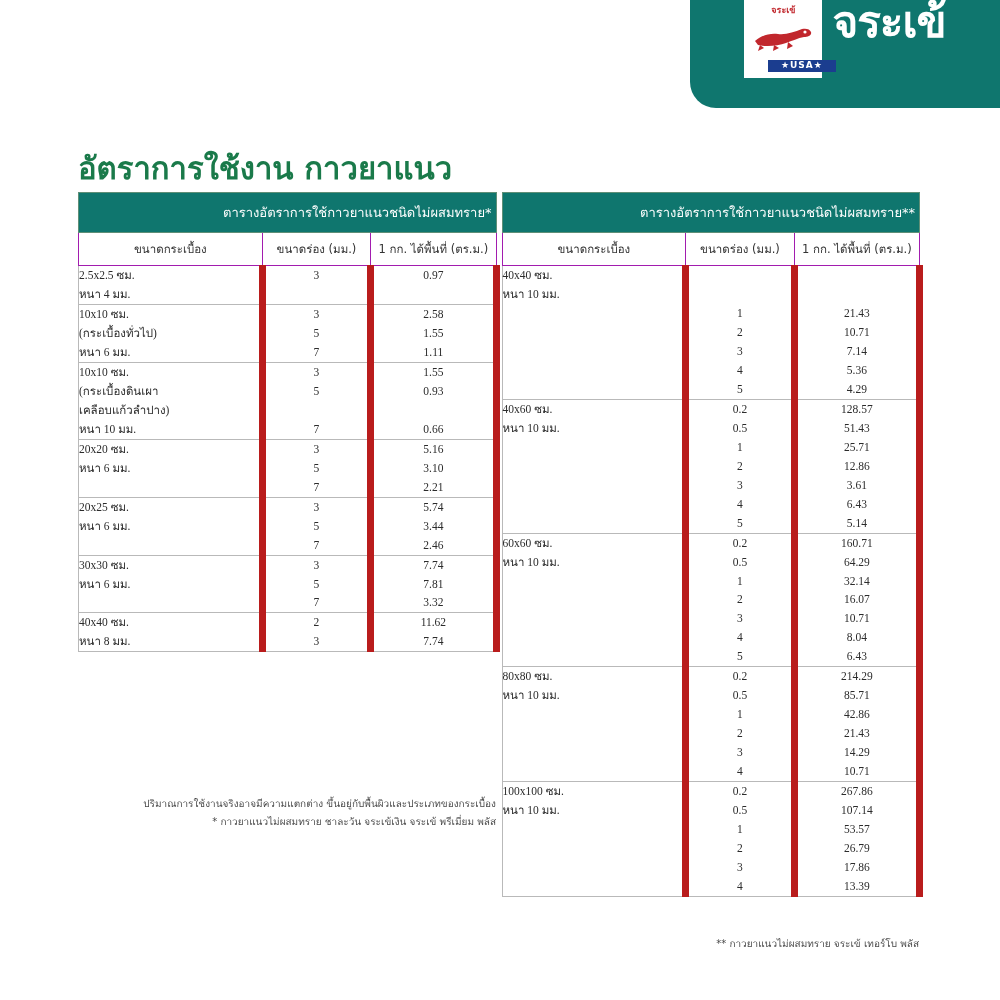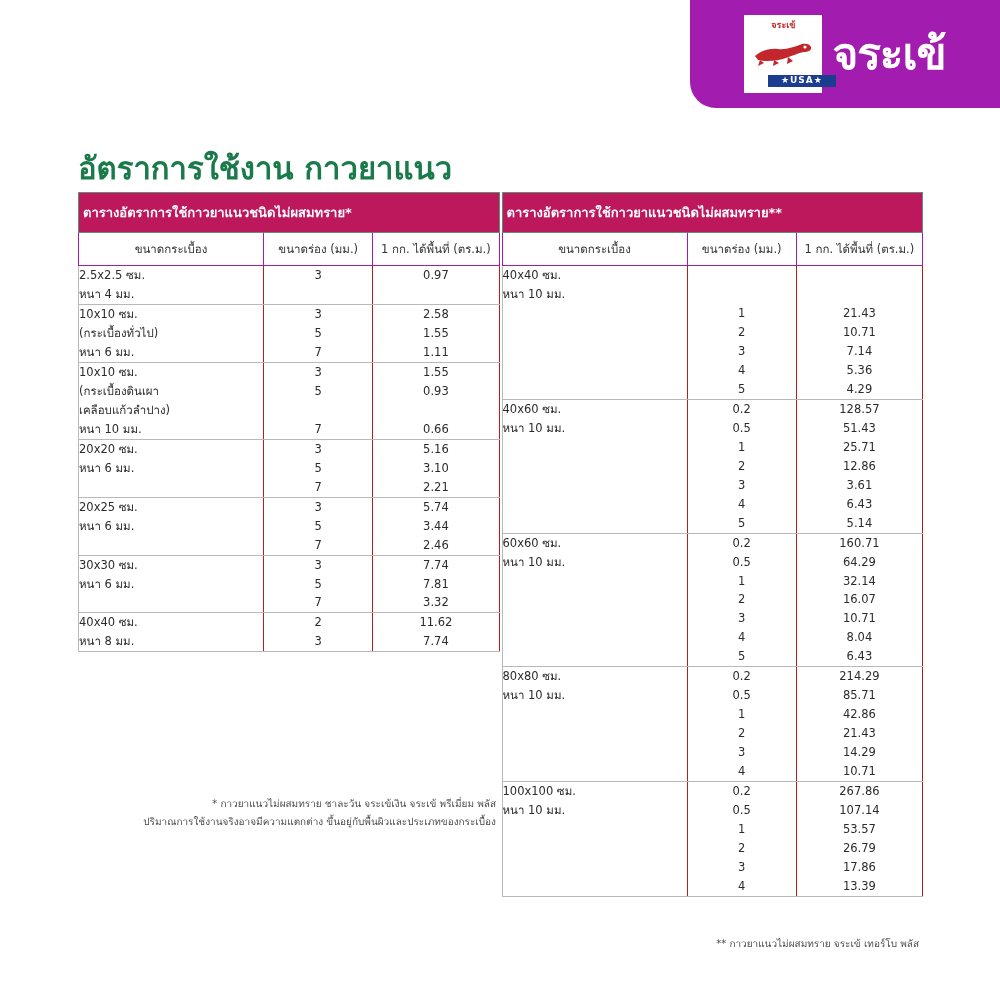--- a/index.html
+++ b/index.html
@@ -11,23 +11,23 @@
     color:#2b2b2b;
     position:relative;
     overflow:hidden;
   }
 
   
   .logo-panel{
     position:absolute;
     top:0; right:0;
     width:310px; height:108px;
-    background:#a21caf;
+    background:#0f766e;
     border-bottom-left-radius:26px;
-    display:flex; align-items:center; justify-content:center;
+    display:flex; align-items:flex-start; justify-content:center;
     gap:10px;
   }
   .logo-badge{
     width:78px; height:78px;
     background:#ffffff;
     border:2px solid #ffffff;
     display:flex; flex-direction:column; align-items:center; justify-content:space-between;
     padding:4px 3px;
   }
   .logo-badge .lb-top{
@@ -77,43 +77,44 @@
   }
   .tbl-col{ width:422px; }
   .tbl-col.right{ margin-left:2px;border-radius:16px; }
 
   table.rate{
     width:100%;
     border-collapse:collapse;
     font-size:11.5px;
   }
   table.rate th.banner{
-    background:#be185d;
+    background:#0f766e;
     color:#ffffff;
-    font-weight:bold;
+    font-weight:normal;
     font-size:13px;
     padding:9px 4px;
-    text-align:left;
+    text-align:right;
     border:1px solid #5f8f77;
   }
   table.rate th.col{
     background:#ffffff;
     color:#333333;
     font-weight:normal;
     font-size:11.5px;
     padding:7px 6px;
     text-align:center;
     border:1px solid #a21caf;
     white-space:nowrap;
   }
   table.rate td{
     border-left:1px solid #b9b9b9;
-    border-right:1px solid #b91c1c;
+    border-right:7px solid #b91c1c;
     padding:0;
     vertical-align:top;
+    font-family:Liberation Serif, serif;
   }
   .grp{ }
   .grp td{
     border-top:1px solid #b9b9b9;
     border-bottom:1px solid #b9b9b9;
     padding:7px 8px 9px 8px;
   }
   .c-name{ width:44%; text-align:left; font-size:11.5px; line-height:1.65; }
   .c-gap{ width:26%; text-align:center; font-size:11.5px; line-height:1.65; }
   .c-val{ width:30%; text-align:center; font-size:11.5px; line-height:1.65; }
@@ -447,18 +448,18 @@
               <div>17.86</div>
               <div>13.39</div>
             </td>
           </tr>
         </tbody>
     </table>
   </div>
 </div>
 
 <div class="footnote-left">
+  <div>ปริมาณการใช้งานจริงอาจมีความแตกต่าง ขึ้นอยู่กับพื้นผิวและประเภทของกระเบื้อง</div>
   <div>* กาวยาแนวไม่ผสมทราย ชาละวัน จระเข้เงิน จระเข้ พรีเมี่ยม พลัส</div>
-  <div>ปริมาณการใช้งานจริงอาจมีความแตกต่าง ขึ้นอยู่กับพื้นผิวและประเภทของกระเบื้อง</div>
 </div>
 <div class="footnote-right">
   <div>** กาวยาแนวไม่ผสมทราย จระเข้ เทอร์โบ พลัส</div>
 </div>
 
 </body></html>

